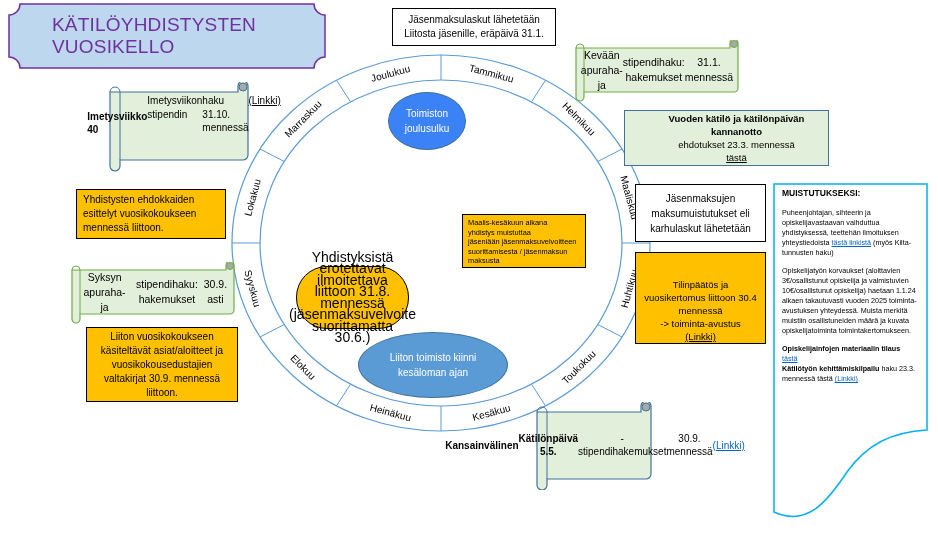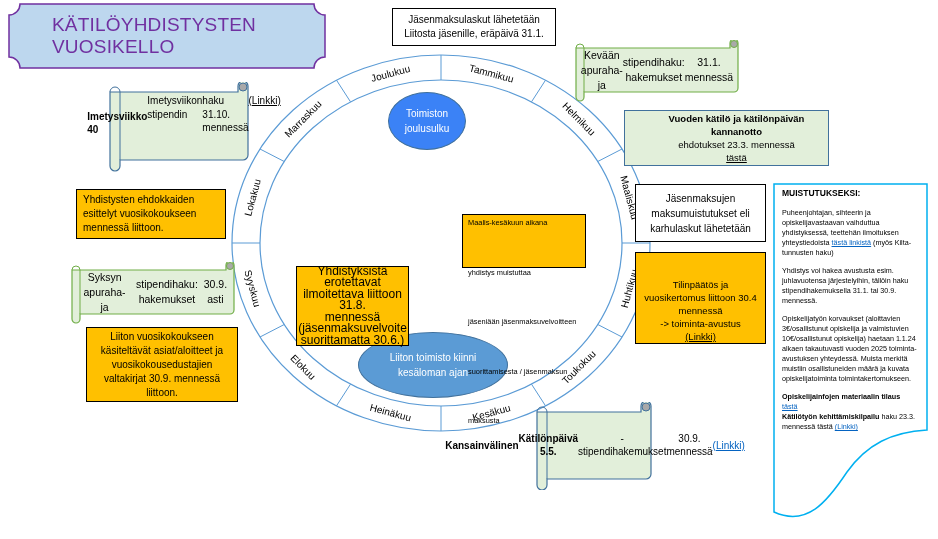--- a/index.html
+++ b/index.html
@@ -12,21 +12,21 @@
   .yellow-box{background:#ffc000;border:1px solid #000;}
   .green-box{background:#e2efda;border:1.5px solid #41719c;}
   .scroll{position:absolute;}
   .scroll-text{display:flex;flex-direction:row;align-items:center;justify-content:center;text-align:center;font-size:10.5px;line-height:15px;color:#000;}
   .link{text-decoration:underline;}
   .blue-link{color:#0563c1;text-decoration:underline;}
   b{font-weight:bold;}
   .note-text{left:782px;top:188px;width:146px;font-size:7.2px;line-height:10px;color:#000;}
   .note-text p{margin:0 0 8px 0;}
   .note-title{font-weight:bold;font-size:8.5px;margin-bottom:10px !important;}
-  .small-y{font-size:7.6px;line-height:11px;text-align:left;align-items:flex-start;padding:6px 6px;justify-content:flex-start;gap:40px;}
+  .small-y{font-size:7.6px;line-height:11px;text-align:left;align-items:flex-start;padding:6px 6px;justify-content:flex-start;}
   .mid-y{font-size:8.2px;line-height:12px;}
 </style>
 </head>
 <body>
 
 <svg class="abs title-plaque" viewBox="0 0 318 66" width="318" height="66">
   <path d="M12,1 H306 A11,11 0 0 0 317,12 V54 A11,11 0 0 0 306,65 H12 A11,11 0 0 0 1,54 V12 A11,11 0 0 0 12,1 Z" fill="#bdd7ee" stroke="#7030a0" stroke-width="1.5"></path>
 </svg>
 <div class="abs title-text">KÄTILÖYHDISTYSTEN VUOSIKELLO</div>
 
@@ -155,30 +155,29 @@
 </div>
 
 <div class="abs box yellow-box small-y" style="left:462px;top:214px;width:124px;height:54px;padding:3px 5px;font-size:7.4px;line-height:9.6px;">
   <span>Maalis-kesäkuun aikana</span>
   <span>yhdistys  muistuttaa</span>
   <span>jäseniään jäsenmaksuvelvoitteen</span>
   <span>suorittamisesta / jäsenmaksun</span>
   <span>maksusta</span>
 </div>
 
-<div class="abs box yellow-box mid-y" style="left:296px;top:266px;width:113px;height:80px;font-size:12px;line-height:11.5px;">
+<div class="abs box yellow-box mid-y" style="left:296px;top:266px;width:113px;height:63px;font-size:14px;line-height:11.5px;border-radius:31px;">
   <span>Yhdistyksistä erotettavat</span>
   <span>ilmoitettava liittoon 31.8.</span>
   <span>mennessä</span>
   <span>(jäsenmaksuvelvoite</span>
   <span>suorittamatta 30.6.)</span>
 </div>
 
 <svg class="abs" style="left:772px;top:182px;" width="160" height="356" viewBox="0 0 160 356">
   <path d="M2,2 H155 V248 C120,250 95,262 75,290 C55,320 35,345 2,330 Z" fill="#ffffff" stroke="#00b0f0" stroke-width="1.5"></path>
 </svg>
 <div class="abs note-text">
   <p class="note-title">MUISTUTUKSEKSI:</p>
   <p><span>Puheenjohtajan, sihteerin ja opiskelijavastaavan vaihduttua yhdistyksessä, teettehän ilmoituksen yhteystiedoista </span><span class="blue-link">tästä linkistä</span><span>  (myös Kilta-tunnusten haku)</span></p>
-  <p>Yhdistys voi hakea avustusta esim. juhlavuotensa järjestelyihin, tällöin haku stipendihakemuksella  31.1. tai 30.9. mennessä.</p>
   <p>Opiskelijatyön korvaukset (aloittavien 3€/osallistunut opiskelija ja valmistuvien 10€/osallistunut opiskelija) haetaan 1.1.24 alkaen takautuvasti vuoden 2025 toiminta-avustuksen yhteydessä. Muista merkitä muistiin osallistuneiden määrä ja kuvata opiskelijatoiminta toimintakertomukseen.</p>
   <p style="margin-bottom:0;"><b>Opiskelijainfojen materiaalin tilaus</b><br><span class="blue-link">tästä</span><br><b>Kätilötyön kehittämiskilpailu</b><span> haku 23.3. mennessä tästä </span><span class="blue-link">(Linkki)</span></p>
 </div>
 
 </body></html>

